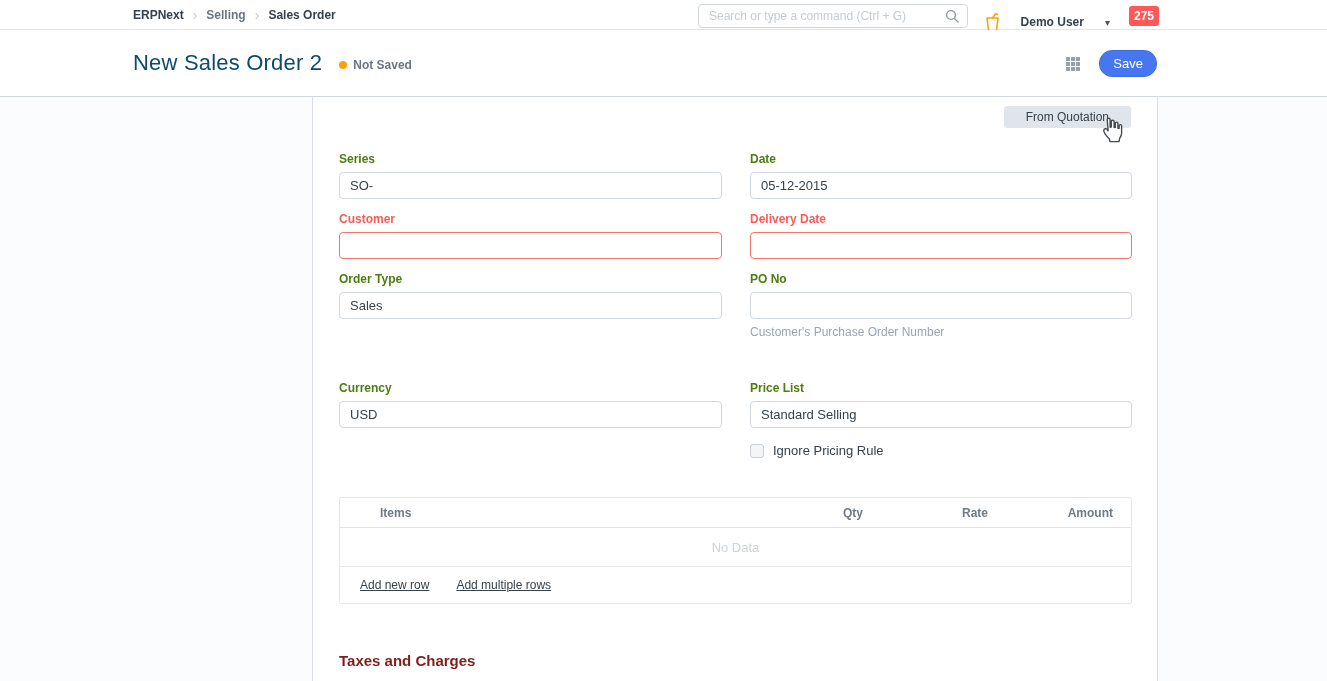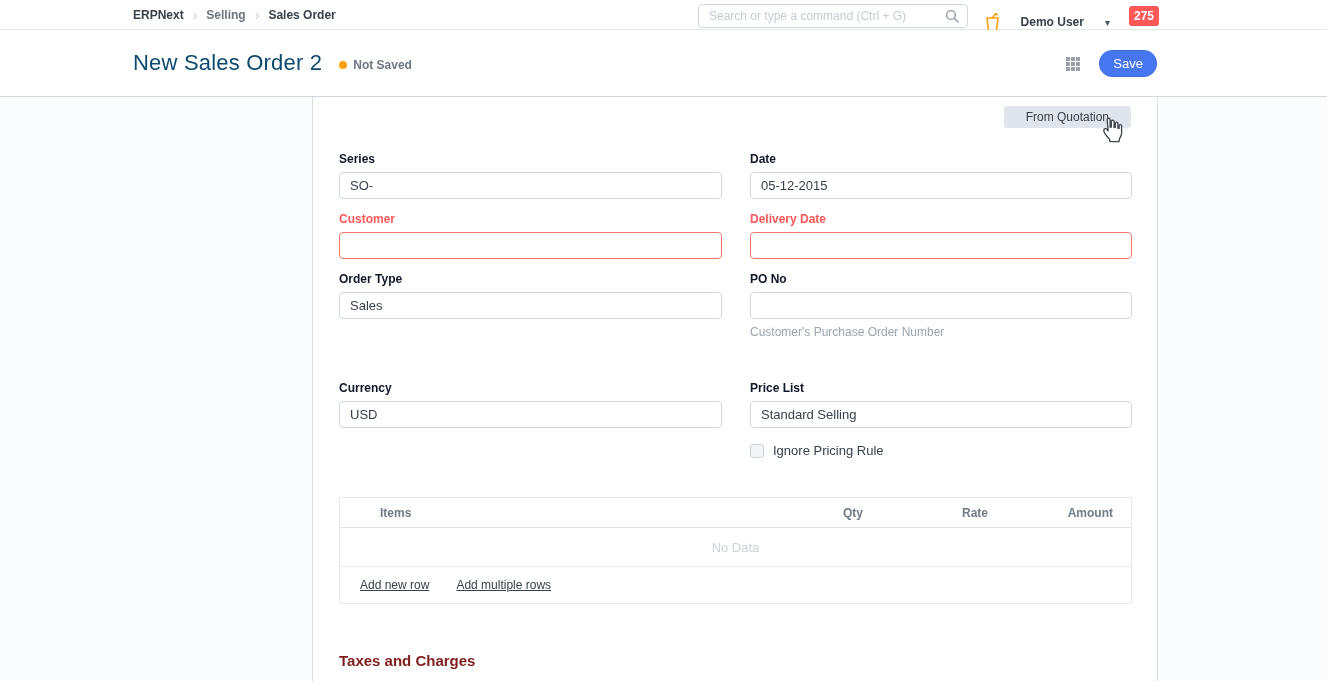--- a/index.html
+++ b/index.html
@@ -86,21 +86,21 @@
     border:none; border-radius:3px; font-size:12px; font-family:inherit; cursor:pointer;
   }
 
   .form-grid {
     display:grid; grid-template-columns:383px 382px;
     column-gap:28px; row-gap:13px;
   }
   .grid-a { margin-top:24px; }
   .grid-b { margin-top:42px; row-gap:14px; }
   .field-label {
-    display:block; font-size:12px; font-weight:bold; color:#0f172a; margin-bottom:6px;
+    display:block; font-size:12px; font-weight:bold; color:#4d7c0f; margin-bottom:6px;
   }
   .field-label.reqd { color:#ff5858; }
   .field-input {
     width:100%; height:27px; border:1px solid #d1d8dd; border-radius:4px;
     background:#fff; font-family:inherit; font-size:13px; color:#36414c;
     padding:0 10px; outline:none;
   }
   .field-input.reqd { border-color:#f0756b; }
   .field-desc { font-size:12px; color:#9aa4ae; margin-top:6px; }
 

